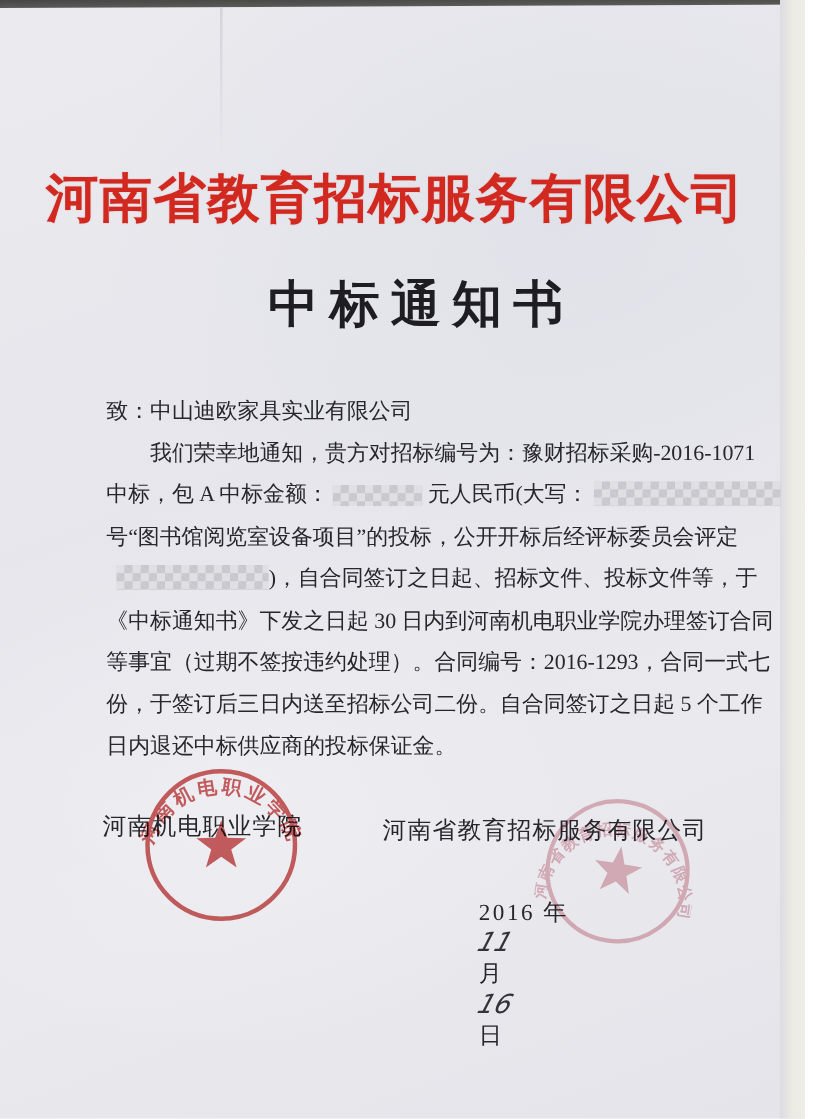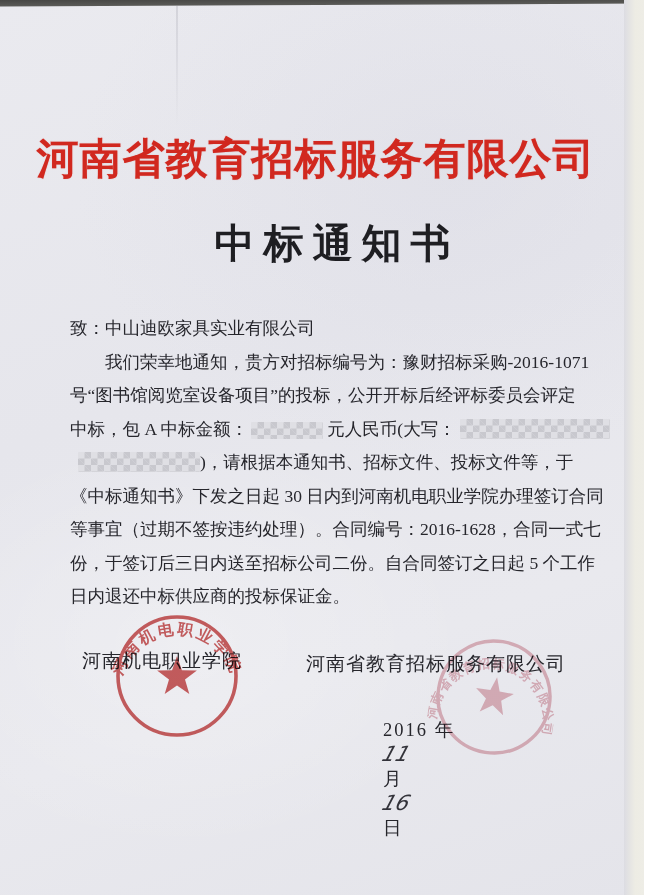--- a/index.html
+++ b/index.html
@@ -34,21 +34,21 @@
     color:#d1281f;
     text-shadow:0 0 1px rgba(209,40,31,.4);
   }
   .doc-title{
     position:absolute;left:17px;top:216px;width:640px;margin:0;
     text-align:center;
     font-size:40px;font-weight:600;letter-spacing:9px;
     color:#1e1e22;
   }
   .body-text{
-    position:absolute;left:70px;top:312px;width:490px;
+    position:absolute;left:85px;top:312px;width:490px;
     font-size:17.5px;line-height:33.5px;color:#26262c;
   }
   .body-line{white-space:nowrap;height:33.5px;}
   .body-line.indented{text-indent:35px;}
   .mosaic{
     display:inline-block;vertical-align:-4px;
     background-image:
       linear-gradient(45deg,#c3c3c9 25%,transparent 25%,transparent 75%,#c3c3c9 75%),
       linear-gradient(45deg,#c3c3c9 25%,#dedee3 25%,#dedee3 75%,#c3c3c9 75%);
     background-size:13px 13px;
@@ -85,25 +85,25 @@
   <div class="edge-right"></div>
   <div class="crease-top"></div>
 
   <h1 class="red-title">河南省教育招标服务有限公司</h1>
 
   <h2 class="doc-title">中标通知书</h2>
 
   <div class="body-text">
       <div class="body-line"><span>致：中山迪欧家具实业有限公司</span></div>
       <div class="body-line indented"><span>我们荣幸地通知，贵方对招标编号为：豫财招标采购-2016-1071</span></div>
+      <div class="body-line"><span>中标，包 A 中标金额：</span><span class="mosaic" style="width: 72px; height: 17px; margin-left: 3px;"></span><span> 元人民币(大写：</span><span class="mosaic" style="width: 150px; height: 20px; margin-left: 4px;"></span></div>
       <div class="body-line"><span>号“图书馆阅览室设备项目”的投标，公开开标后经评标委员会评定</span></div>
-      <div class="body-line"><span>中标，包 A 中标金额：</span><span class="mosaic" style="width: 72px; height: 17px; margin-left: 3px;"></span><span> 元人民币(大写：</span><span class="mosaic" style="width: 150px; height: 20px; margin-left: 4px;"></span></div>
-      <div class="body-line"><span class="mosaic" style="width: 122px; height: 20px; margin-left: 8px;"></span><span>)，请根据本通知书、招标文件、投标文件等，于</span></div>
+      <div class="body-line"><span class="mosaic" style="width: 122px; height: 20px; margin-left: 8px;"></span><span>)，自合同签订之日起、招标文件、投标文件等，于</span></div>
       <div class="body-line"><span>《中标通知书》下发之日起 30 日内到河南机电职业学院办理签订合同</span></div>
-      <div class="body-line"><span>等事宜（过期不签按违约处理）。合同编号：2016-1628，合同一式七</span></div>
+      <div class="body-line"><span>等事宜（过期不签按违约处理）。合同编号：2016-1293，合同一式七</span></div>
       <div class="body-line"><span>份，于签订后三日内送至招标公司二份。自合同签订之日起 5 个工作</span></div>
       <div class="body-line"><span>日内退还中标供应商的投标保证金。</span></div>
     </div>
 
   <div class="sig sig-left">河南机电职业学院</div>
   <div class="sig sig-right">河南省教育招标服务有限公司</div>
 
   <div class="date-line">
     <span>2016 年</span>
     <span class="hand gap-a">11</span>

